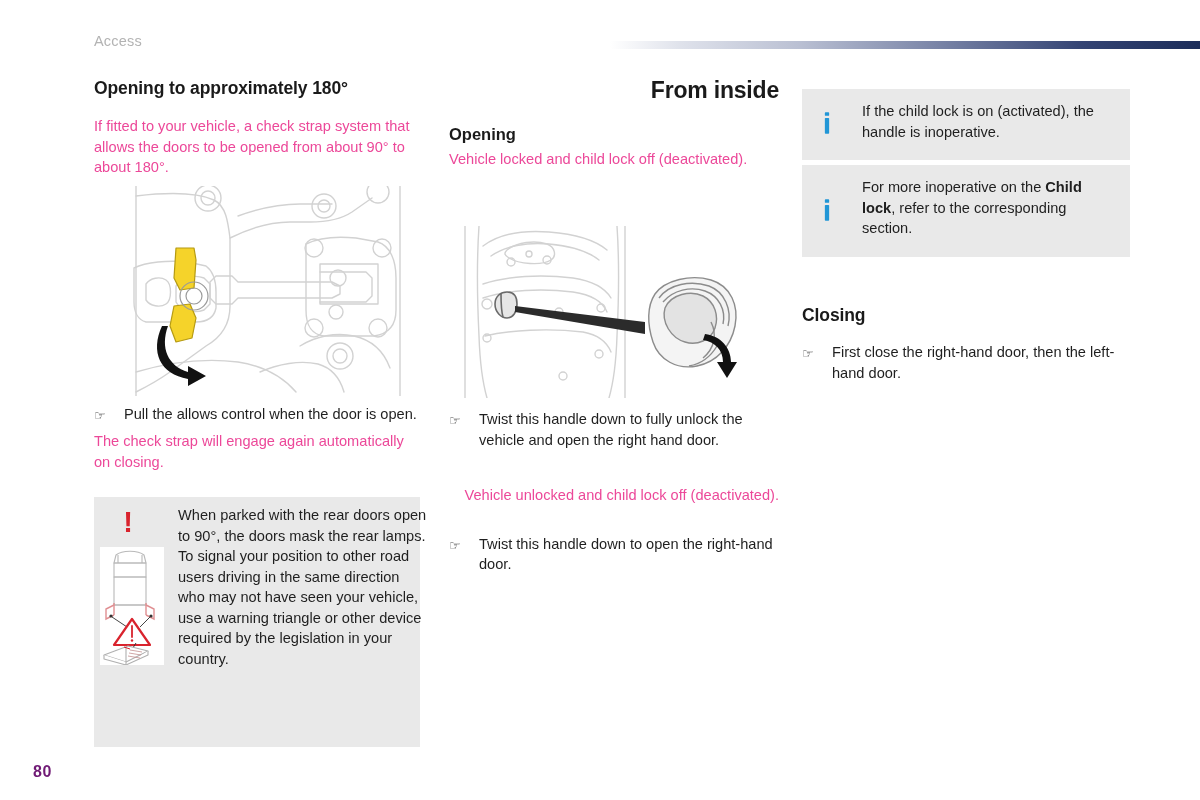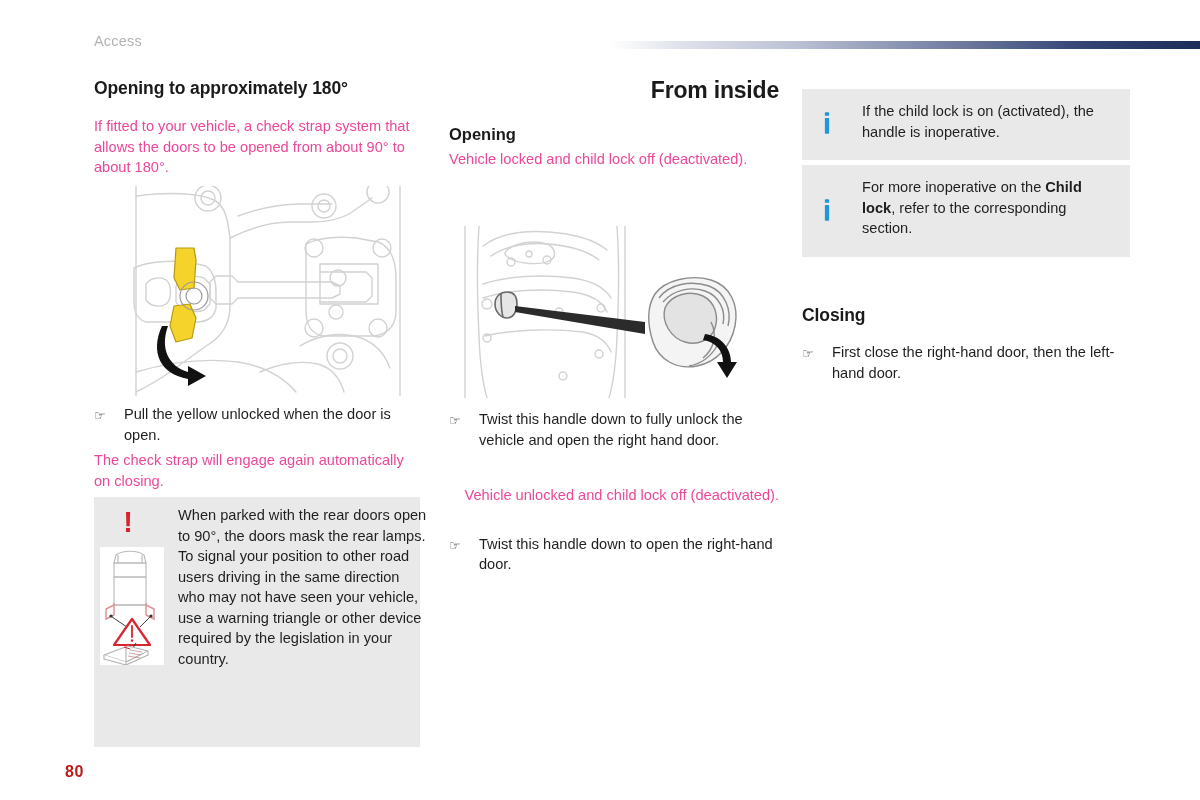--- a/index.html
+++ b/index.html
@@ -189,23 +189,22 @@
     height: 172px;
   }
 
   
   .page-number {
     position: absolute;
     left: 33px;
     top: 763px;
     font-size: 16px;
     font-weight: bold;
-    color: #b91c1c;
+    color: #701a75;
     letter-spacing: .5px;
-    margin-left: 32px;
   }
 </style>
 </head>
 <body>
 
 <div class="page">
 
   <div class="section-label">Access</div>
 
   <div class="header-rule"></div>
@@ -270,21 +269,21 @@
 
       <g fill="#111111">
         <path d="M58 140 C 50 162, 58 180, 78 186 L 78 180 L 96 190 L 78 200 L 78 193 C 50 188, 40 166, 52 140 Z"></path>
       </g>
     </svg>
   </div>
 
   <div style="position:absolute;left:94px;top:404px;width:326px;">
     <div class="bullet-row">
       <span class="bullet-hand">☞</span>
-      <span class="bullet-text">Pull the yellow unlocked when the door is open.</span>
+      <span class="bullet-text">Pull the allows control when the door is open.</span>
     </div>
     <p class="body-text" style="margin-top:5px;">The check strap will engage again automatically on closing.</p>
   </div>
 
   <div class="warn-box">
     <div class="warn-inner">
       <div class="warn-bang">!</div>
 
       <div class="warn-pic">
         <svg viewBox="0 0 64 118" width="64" height="118" aria-hidden="true">

